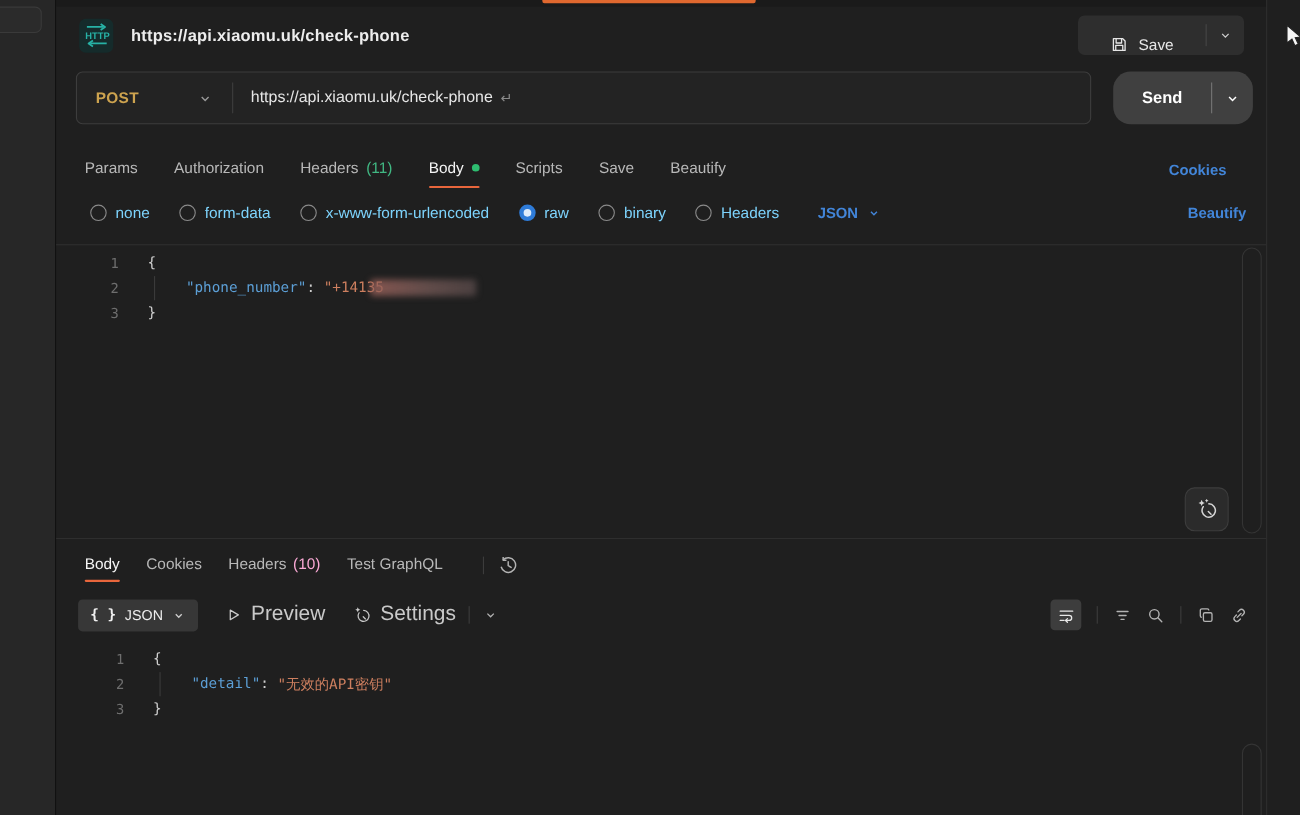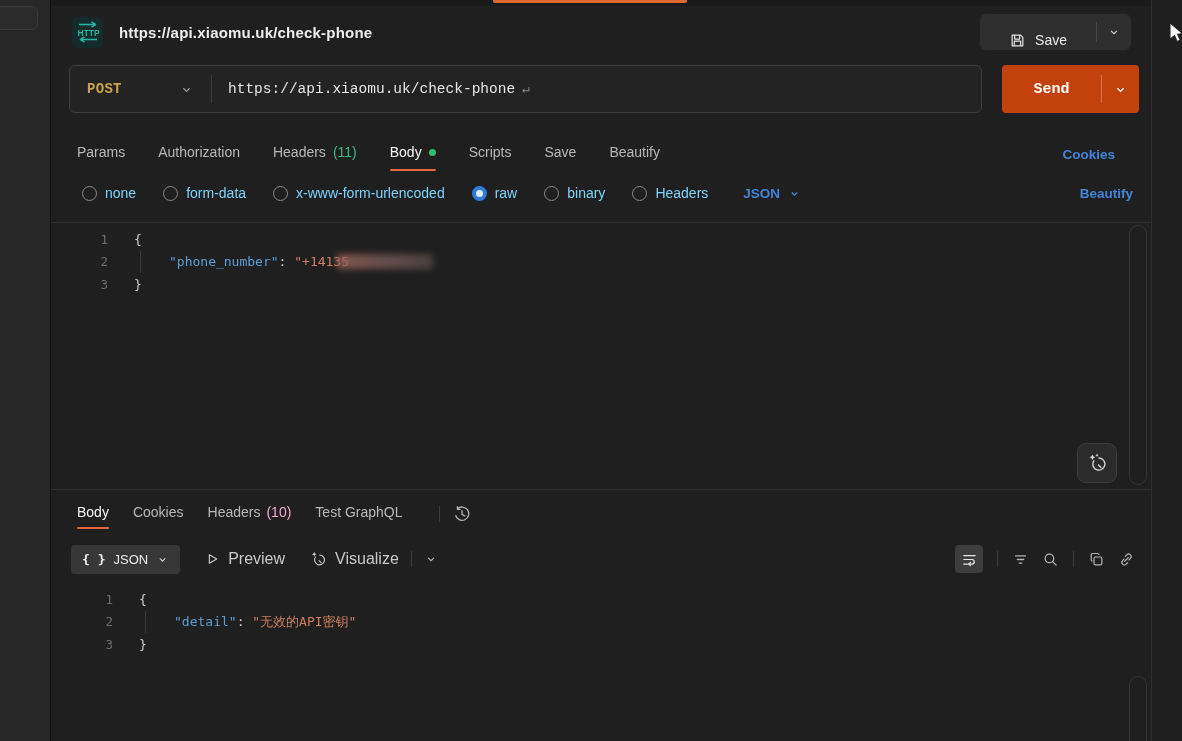--- a/index.html
+++ b/index.html
@@ -23,28 +23,28 @@
   .tab-indicator { position:absolute; top:0; left:442px; width:194px; height:3px; background:#e0682f; border-radius:0 0 2px 2px; }
 
   .req-header { height:52px; display:flex; align-items:center; padding:0 10px 0 21px; flex:none; }
   .http-badge { width:31px; height:31px; border-radius:6px; background:#152b2b; display:flex; align-items:center; justify-content:center; flex:none; }
   .req-title { margin-left:16px; font-size:15px; font-weight:700; color:#ededed; letter-spacing:.2px; }
   .save-btn { margin-left:auto; margin-right:10px; height:36px; background:#2e2e2e; border-radius:6px; display:flex; align-items:center; cursor:pointer; }
   .save-main { display:flex; align-items:center; gap:9px; padding:0 29px; color:#e8e8e8; font-size:14px;margin-top:16px; }
   .save-sep { width:1px; height:20px; background:#474747; }
   .save-caret { width:34px; display:flex; align-items:center; justify-content:center; color:#cfcfcf; }
 
-  .url-row { display:flex; align-items:center; gap:20px; padding:7px 12px 8px 18px; flex:none;font-family:Liberation Mono, monospace; }
+  .url-row { display:flex; align-items:center; gap:20px; padding:7px 12px 8px 18px; flex:none; }
   .url-box { flex:1; height:48px; border:1px solid #3d3d3d; background:#232323; border-radius:6px; display:flex; align-items:center; min-width:0; }
   .method { width:141px; flex:none; display:flex; align-items:center; justify-content:space-between; padding:0 17px 0 17px; cursor:pointer; }
   .method-label { color:#cda34f; font-weight:700; font-size:14px; letter-spacing:.3px; }
   .url-vsep { width:1px; height:28px; background:#3d3d3d; }
   .url-text { padding-left:16px; font-size:14.5px; color:#e6e6e6; white-space:nowrap; overflow:hidden; display:flex; align-items:center; gap:7px; flex:1; cursor:text; }
   .enter-hint { color:#8b8b8b; font-size:13px; }
-  .send-btn { width:137px; height:48px; flex:none; background:#c2410c; border-radius:4px; display:flex; align-items:stretch; cursor:pointer; }
+  .send-btn { width:127px; height:48px; flex:none; background:#404040; border-radius:16px; display:flex; align-items:stretch; cursor:pointer; }
   .send-main { flex:1; display:flex; align-items:center; justify-content:center; color:#fff; font-size:15px; font-weight:700; }
   .send-sep { width:1px; background:rgba(255,255,255,.28); margin:10px 0; }
   .send-caret { width:37px; display:flex; align-items:center; justify-content:center; color:#fff; }
 
   .req-tabs { display:flex; align-items:center; margin-top:16px; padding:0 18px 0 26px; height:34px; flex:none; }
   .tab { margin-right:33px; font-size:14px; color:#b8b8b8; cursor:pointer; position:relative; display:flex; align-items:center; gap:7px; padding:7px 0 11px; }
   .tab .count { color:#41b883; }
   .tab.active { color:#f5f5f5; }
   .tab.active::after { content:""; position:absolute; left:0; right:0; bottom:0; height:2px; background:#e8663c; border-radius:1px; }
   .green-dot { width:7px; height:7px; border-radius:50%; background:#2ebd70; }
@@ -89,21 +89,21 @@
   .vsep { width:1px; height:16px; background:#3c3c3c; margin:0 12px; }
   .icon-btn { display:flex; align-items:center; justify-content:center; color:#b3b3b3; cursor:pointer; }
   .resp-meta { margin-left:auto; display:flex; align-items:center; gap:10px; }
   .status-pill { background:#46211a; color:#ee6c52; font-size:13.5px; font-weight:700; padding:4px 10px; border-radius:4px; letter-spacing:.2px; }
   .meta-dot { width:3px; height:3px; border-radius:50%; background:#5a5a5a; }
   .meta-txt { color:#9c9c9c; font-size:13.5px; }
 
   .resp-toolbar { height:42px; display:flex; align-items:center; padding:0 16px 0 20px; flex:none; }
   .json-btn { height:29px; background:#373737; border-radius:4px; display:flex; align-items:center; gap:8px; padding:0 11px; color:#ececec; font-size:13px; cursor:pointer; }
   .braces { font-weight:700; font-size:13px; color:#f0f0f0; font-family:"DejaVu Sans Mono", monospace; }
-  .tool-item { display:flex; align-items:center; gap:8px; margin-left:24px; color:#c9c9c9; font-size:16px; cursor:pointer;text-align:center; }
+  .tool-item { display:flex; align-items:center; gap:8px; margin-left:24px; color:#c9c9c9; font-size:19px; cursor:pointer;text-align:center; }
   .resp-toolbar .right { margin-left:auto; display:flex; align-items:center; gap:13px; }
   .sq-btn { width:28px; height:28px; border-radius:4px; display:flex; align-items:center; justify-content:center; color:#c9c9c9; cursor:pointer; }
   .sq-btn.active { background:#3d3d3d; color:#e8e8e8; }
 
   .resp-editor { flex:1; padding-top:8px; overflow:hidden; }
   .resp-editor .ln { width:62px; }
   .ellipsis { display:flex; gap:3.5px; align-items:center; }
   .ellipsis i { width:4px; height:4px; border:1.2px solid #bdbdbd; border-radius:50%; display:block; }
   svg { display:block; }
 </style>
@@ -300,21 +300,21 @@
               <path d="M8 5.5 l11 6.5 -11 6.5 z"></path>
             </svg>
           <span>Preview</span>
         </div>
         <div class="tool-item">
           <svg width="18" height="18" viewBox="0 0 24 24" fill="none" stroke="currentColor" stroke-width="1.5">
             <path d="M8.6 9.4 A 6.6 6.6 0 1 0 14.2 6.6" stroke-linecap="round"></path>
             <path d="M13.6 14.2 L16.3 16.9" stroke-linecap="round"></path>
             <path d="M7 2.6 l1 2.1 2.1 1 -2.1 1 -1 2.1 -1 -2.1 -2.1 -1 2.1 -1 z" fill="currentColor" stroke="none"></path>
           </svg>
-          <span>Visualize</span>
+          <span>Settings</span>
         </div>
         <span class="vsep"></span>
         <span class="icon-btn">
           <svg width="14" height="14" viewBox="0 0 24 24" fill="none" stroke="currentColor" stroke-width="2">
               <path d="M7 10 l5 5 5 -5"></path>
             </svg>
         </span>
         <div class="right">
           <span class="sq-btn active">
             <svg width="17" height="17" viewBox="0 0 24 24" fill="none" stroke="currentColor" stroke-width="1.7" stroke-linecap="round">

